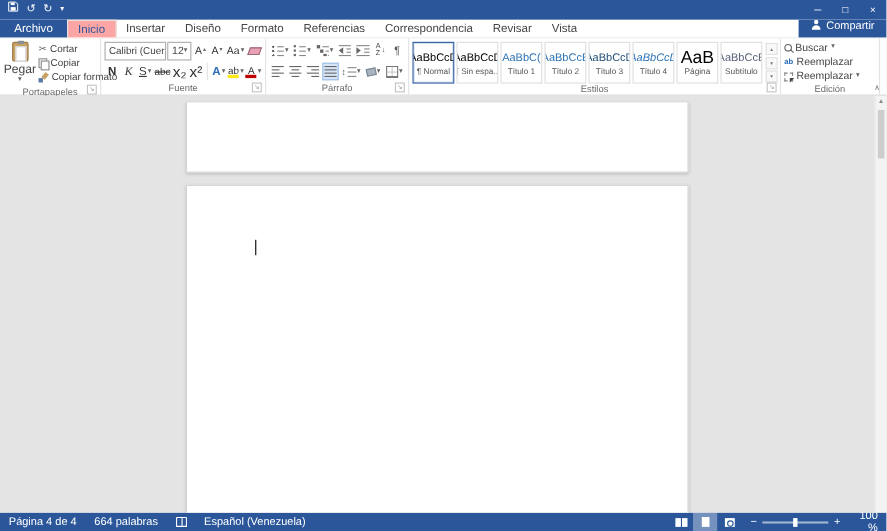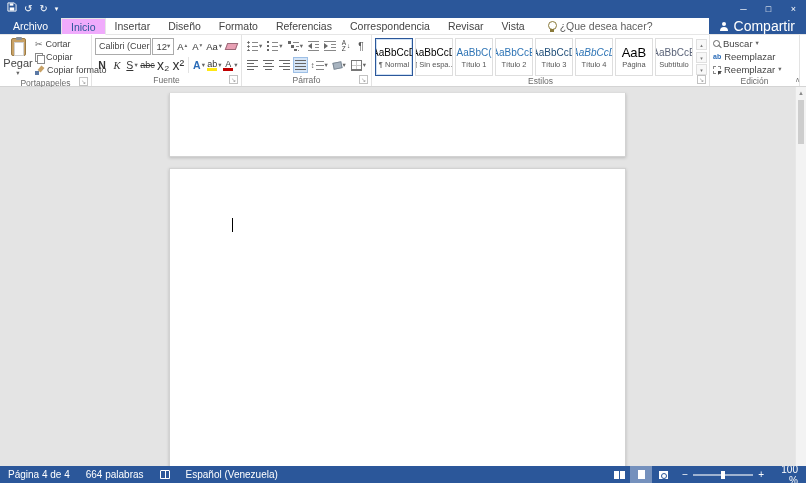--- a/index.html
+++ b/index.html
@@ -12,26 +12,26 @@
   .qat{display:flex;align-items:center;gap:7px;padding-left:7px}
   .qat .glyph{font-size:10px;line-height:18px;color:#fff}
   .qat .dd{font-size:7px}
   .win-controls{display:flex;height:18px}
   .win-btn{width:25px;text-align:center;font-size:9px;line-height:18px;color:#fff;cursor:default}
 
   
   .tabrow{height:17px;background:#fff;display:flex;align-items:stretch;border-bottom:1px solid #e6e6e6;position:relative;flex:0 0 auto}
   .tab{padding:0 9px;font-size:10.5px;display:flex;align-items:center;color:#444;cursor:default;white-space:nowrap}
   .tab.file{background:#2b579a;color:#fff;padding:0 13px}
-  .tab.active{color:#2b579a;background:#f0abfc;border:1px solid #e6e6e6;border-bottom:1px solid #fff;margin-bottom:-1px}
+  .tab.active{color:#2b579a;background:#fca5a5;border:1px solid #e6e6e6;border-bottom:1px solid #fff;margin-bottom:-1px}
   .tellme{display:flex;align-items:center;gap:4px;margin-left:14px;color:#5f5f5f;font-size:10.5px}
   .ic-bulb{width:8px;height:11px;position:relative;display:inline-block}
   .ic-bulb::before{content:"";position:absolute;top:0;left:0;width:7px;height:7px;border-radius:50%;border:1px solid #8a7a3a}
   .ic-bulb::after{content:"";position:absolute;bottom:0;left:2px;width:4px;height:3px;background:#8a7a3a}
-  .share-btn{position:absolute;right:0;top:0;bottom:0;background:#2b579a;color:#fff;display:flex;align-items:center;gap:5px;padding:0 11px;font-size:14px}
+  .share-btn{position:absolute;right:0;top:0;bottom:0;background:#2b579a;color:#fff;display:flex;align-items:flex-start;gap:5px;padding:0 11px;font-size:10px}
   .ic-person{width:9px;height:9px;position:relative;display:inline-block}
   .ic-person::before{content:"";position:absolute;top:0;left:2.5px;width:4px;height:4px;border-radius:50%;background:#fff}
   .ic-person::after{content:"";position:absolute;bottom:0;left:0.5px;width:8px;height:4px;border-radius:4px 4px 0 0;background:#fff}
 
   
   .ribbon{height:52px;background:#fff;border-bottom:1px solid #d4d4d4;display:flex;position:relative;flex:0 0 auto}
   .group{display:flex;flex-direction:column;border-right:1px solid #e3e3e3;padding:2px 3px 0;position:relative}
   .group-body{flex:1;display:flex}
   .group-footer{height:13px;display:flex;align-items:center;justify-content:center;color:#6a6a6a;font-size:8.5px;position:relative}
   .launcher{position:absolute;right:0;bottom:2px;width:9px;height:9px;font-size:6px;line-height:8px;text-align:center;color:#8a8a8a;border:1px solid #c2c2c2;cursor:default}
@@ -144,21 +144,21 @@
   .ic-borders{width:11px;height:11px;border:1px solid #777;border-bottom-width:2px;position:relative}
   .ic-borders::before{content:"";position:absolute;left:0;right:0;top:4px;height:1px;background:#c9c9c9}
   .ic-borders::after{content:"";position:absolute;top:0;bottom:0;left:4px;width:1px;background:#c9c9c9}
 
   
   .g-styles{width:338px}
   .styles-row{display:flex;align-items:stretch;gap:2px;padding-top:1px}
   .style-cell{width:38px;height:38px;background:#fff;border:1px solid #dedede;display:flex;flex-direction:column;align-items:center;justify-content:center;cursor:default;overflow:hidden}
   .style-cell.selected{border-color:#2b579a;box-shadow:inset 0 0 0 1px #cfe0f3}
   .style-preview{font-size:10px;white-space:nowrap;line-height:15px}
-  .style-preview.big{font-size:13px}
+  .style-preview.big{font-size:16px}
   .style-preview.it{font-style:italic}
   .style-name{font-size:7.5px;color:#555;white-space:nowrap}
   .styles-scroll{display:flex;flex-direction:column;justify-content:space-between;width:11px;margin-left:1px;padding:1px 0}
   .sscroll-btn{height:11px;border:1px solid #e0e0e0;background:#f8f8f8;font-size:5px;color:#777;text-align:center;line-height:10px;cursor:default}
 
   
   .g-editing{width:90px}
   .edit-rows{display:flex;flex-direction:column;gap:2px;padding-top:1px}
   .erow{display:flex;align-items:center;gap:3px;font-size:9.5px;height:11px;cursor:default;color:#444;white-space:nowrap}
   .ic-search{width:7px;height:7px;border:1px solid #666;border-radius:50%;position:relative;display:inline-block}
@@ -227,24 +227,20 @@
   <div class="tabrow">
     <span class="tab file">Archivo</span>
     <span class="tab active">Inicio</span>
     <span class="tab">Insertar</span>
     <span class="tab">Diseño</span>
     <span class="tab">Formato</span>
     <span class="tab">Referencias</span>
     <span class="tab">Correspondencia</span>
     <span class="tab">Revisar</span>
     <span class="tab">Vista</span>
-    <div class="tellme">
-      <span class="ic-bulb"></span>
-      <span>¿Que desea hacer?</span>
-    </div>
     <div class="share-btn">
       <span class="ic-person"></span>
       <span>Compartir</span>
     </div>
   </div>
 
   <div class="ribbon">
 
     <div class="group g-clipboard">
       <div class="group-body">

